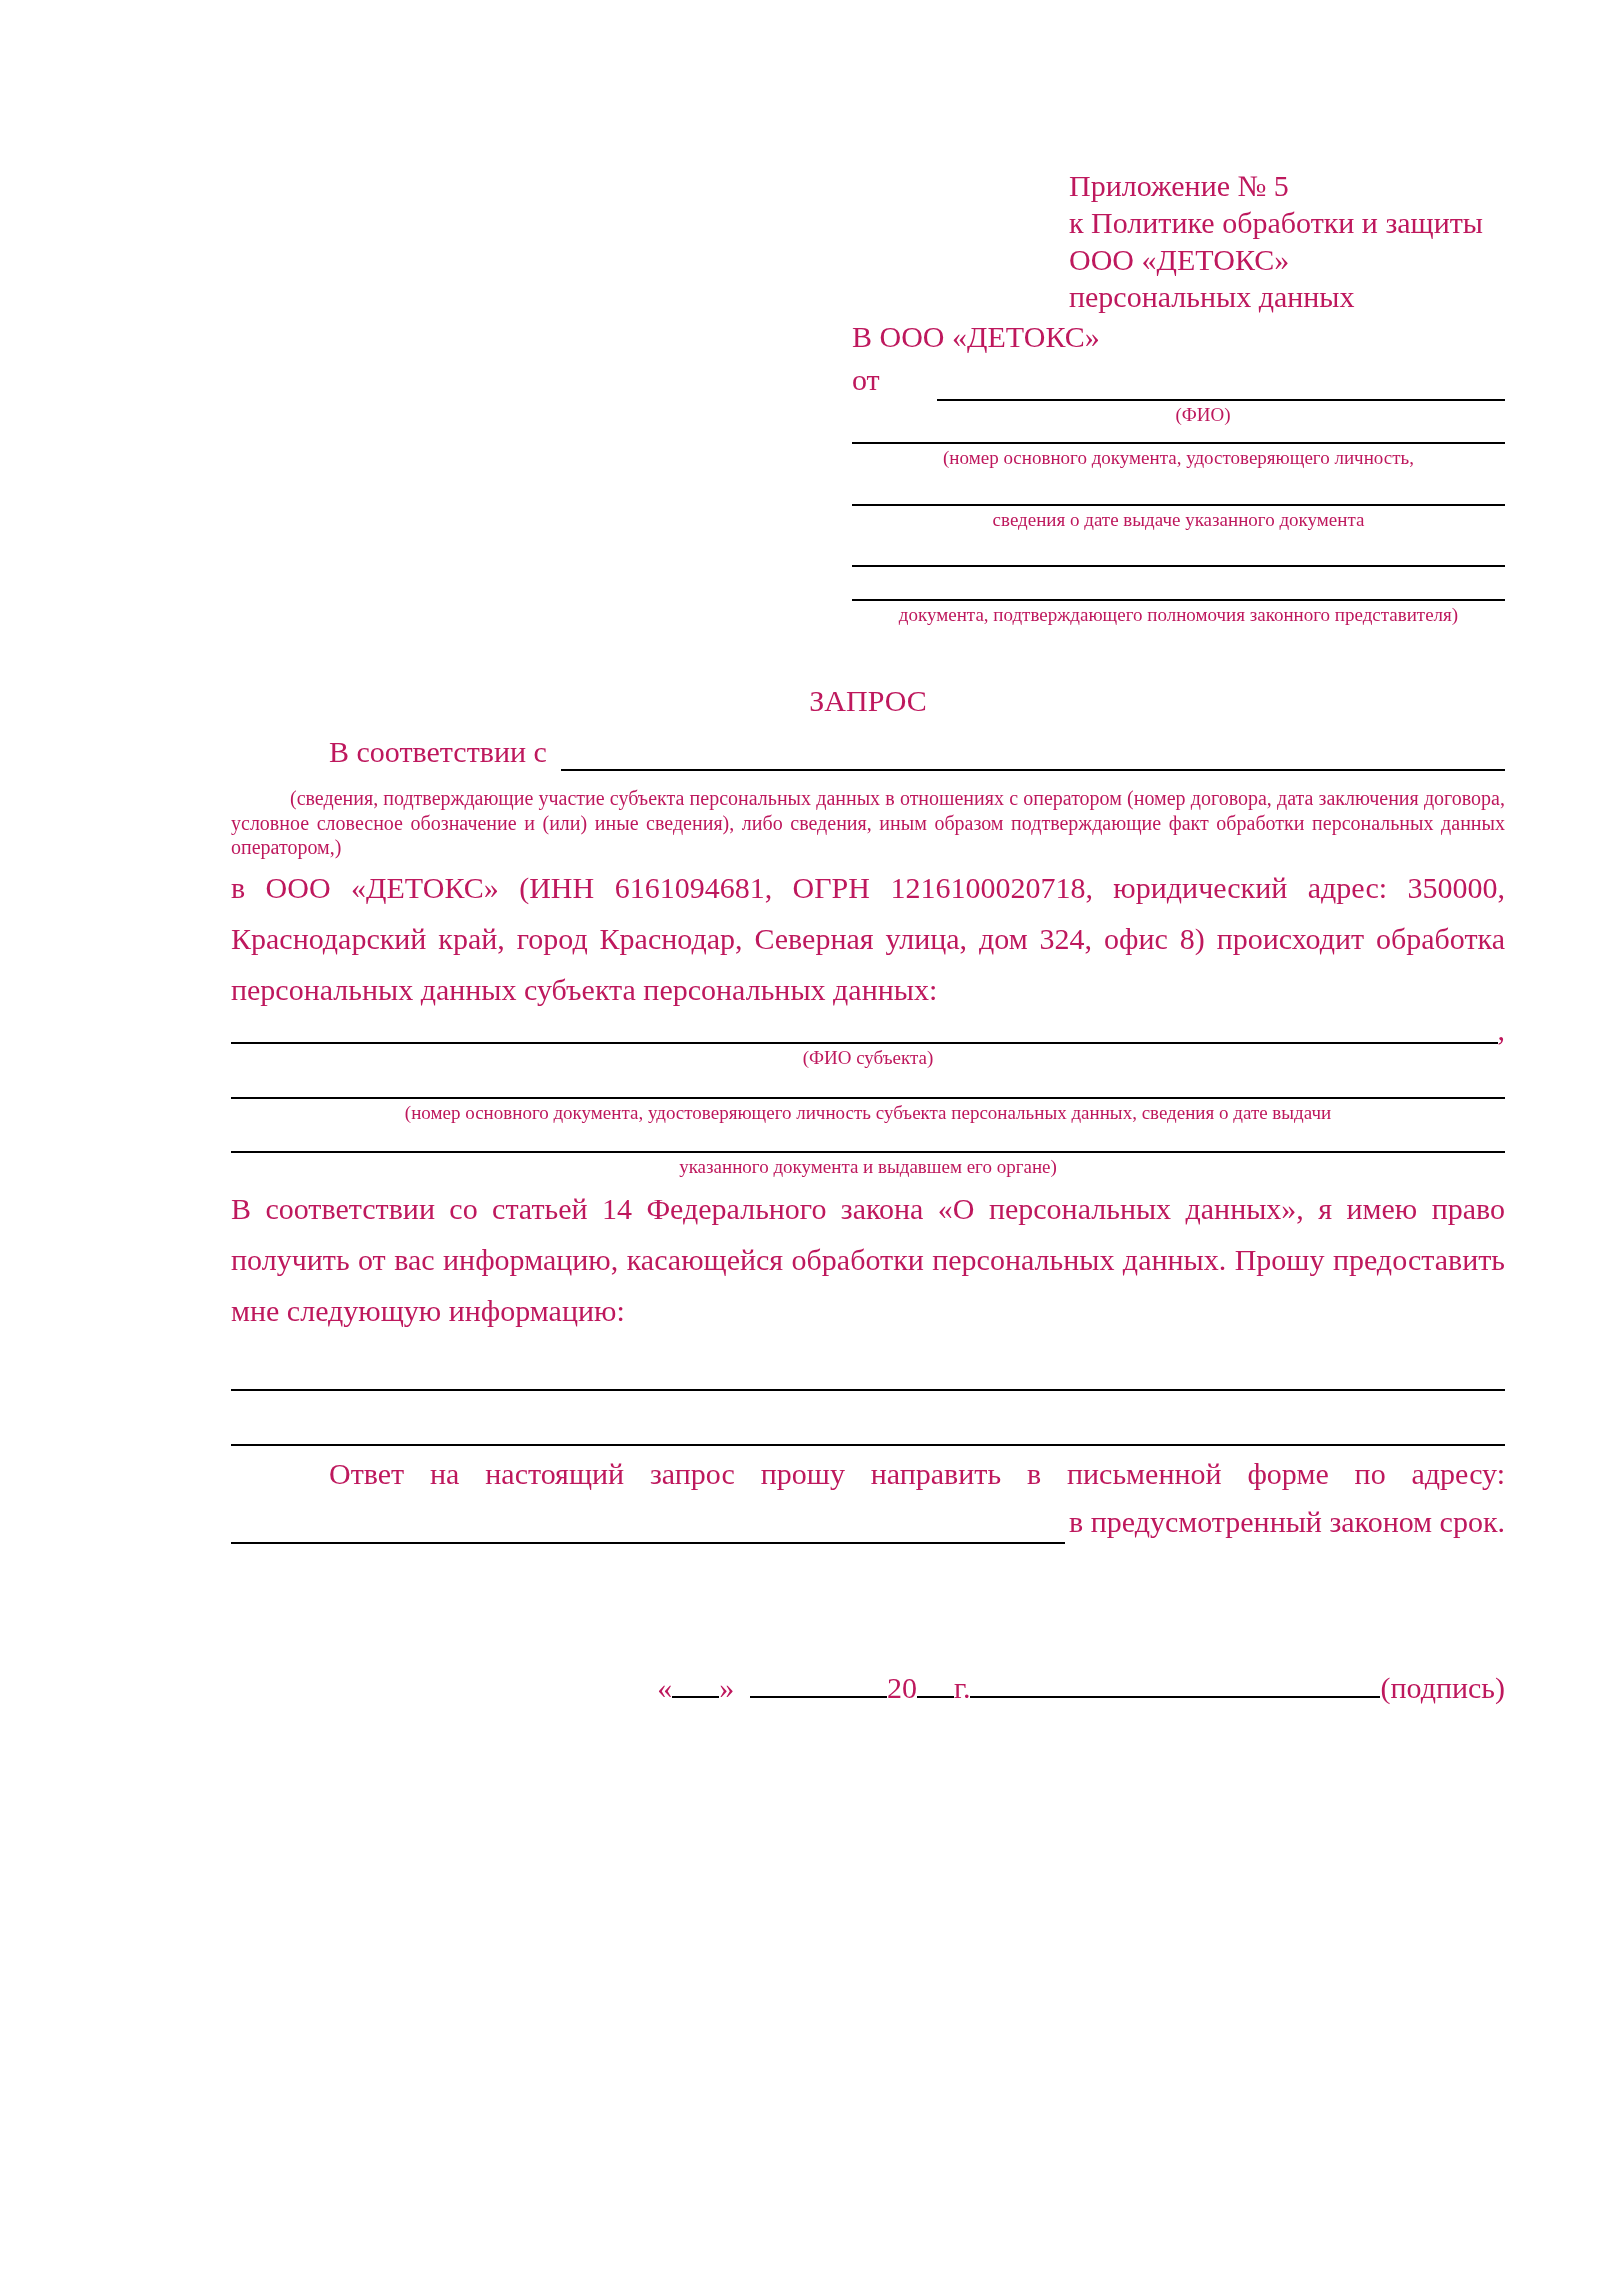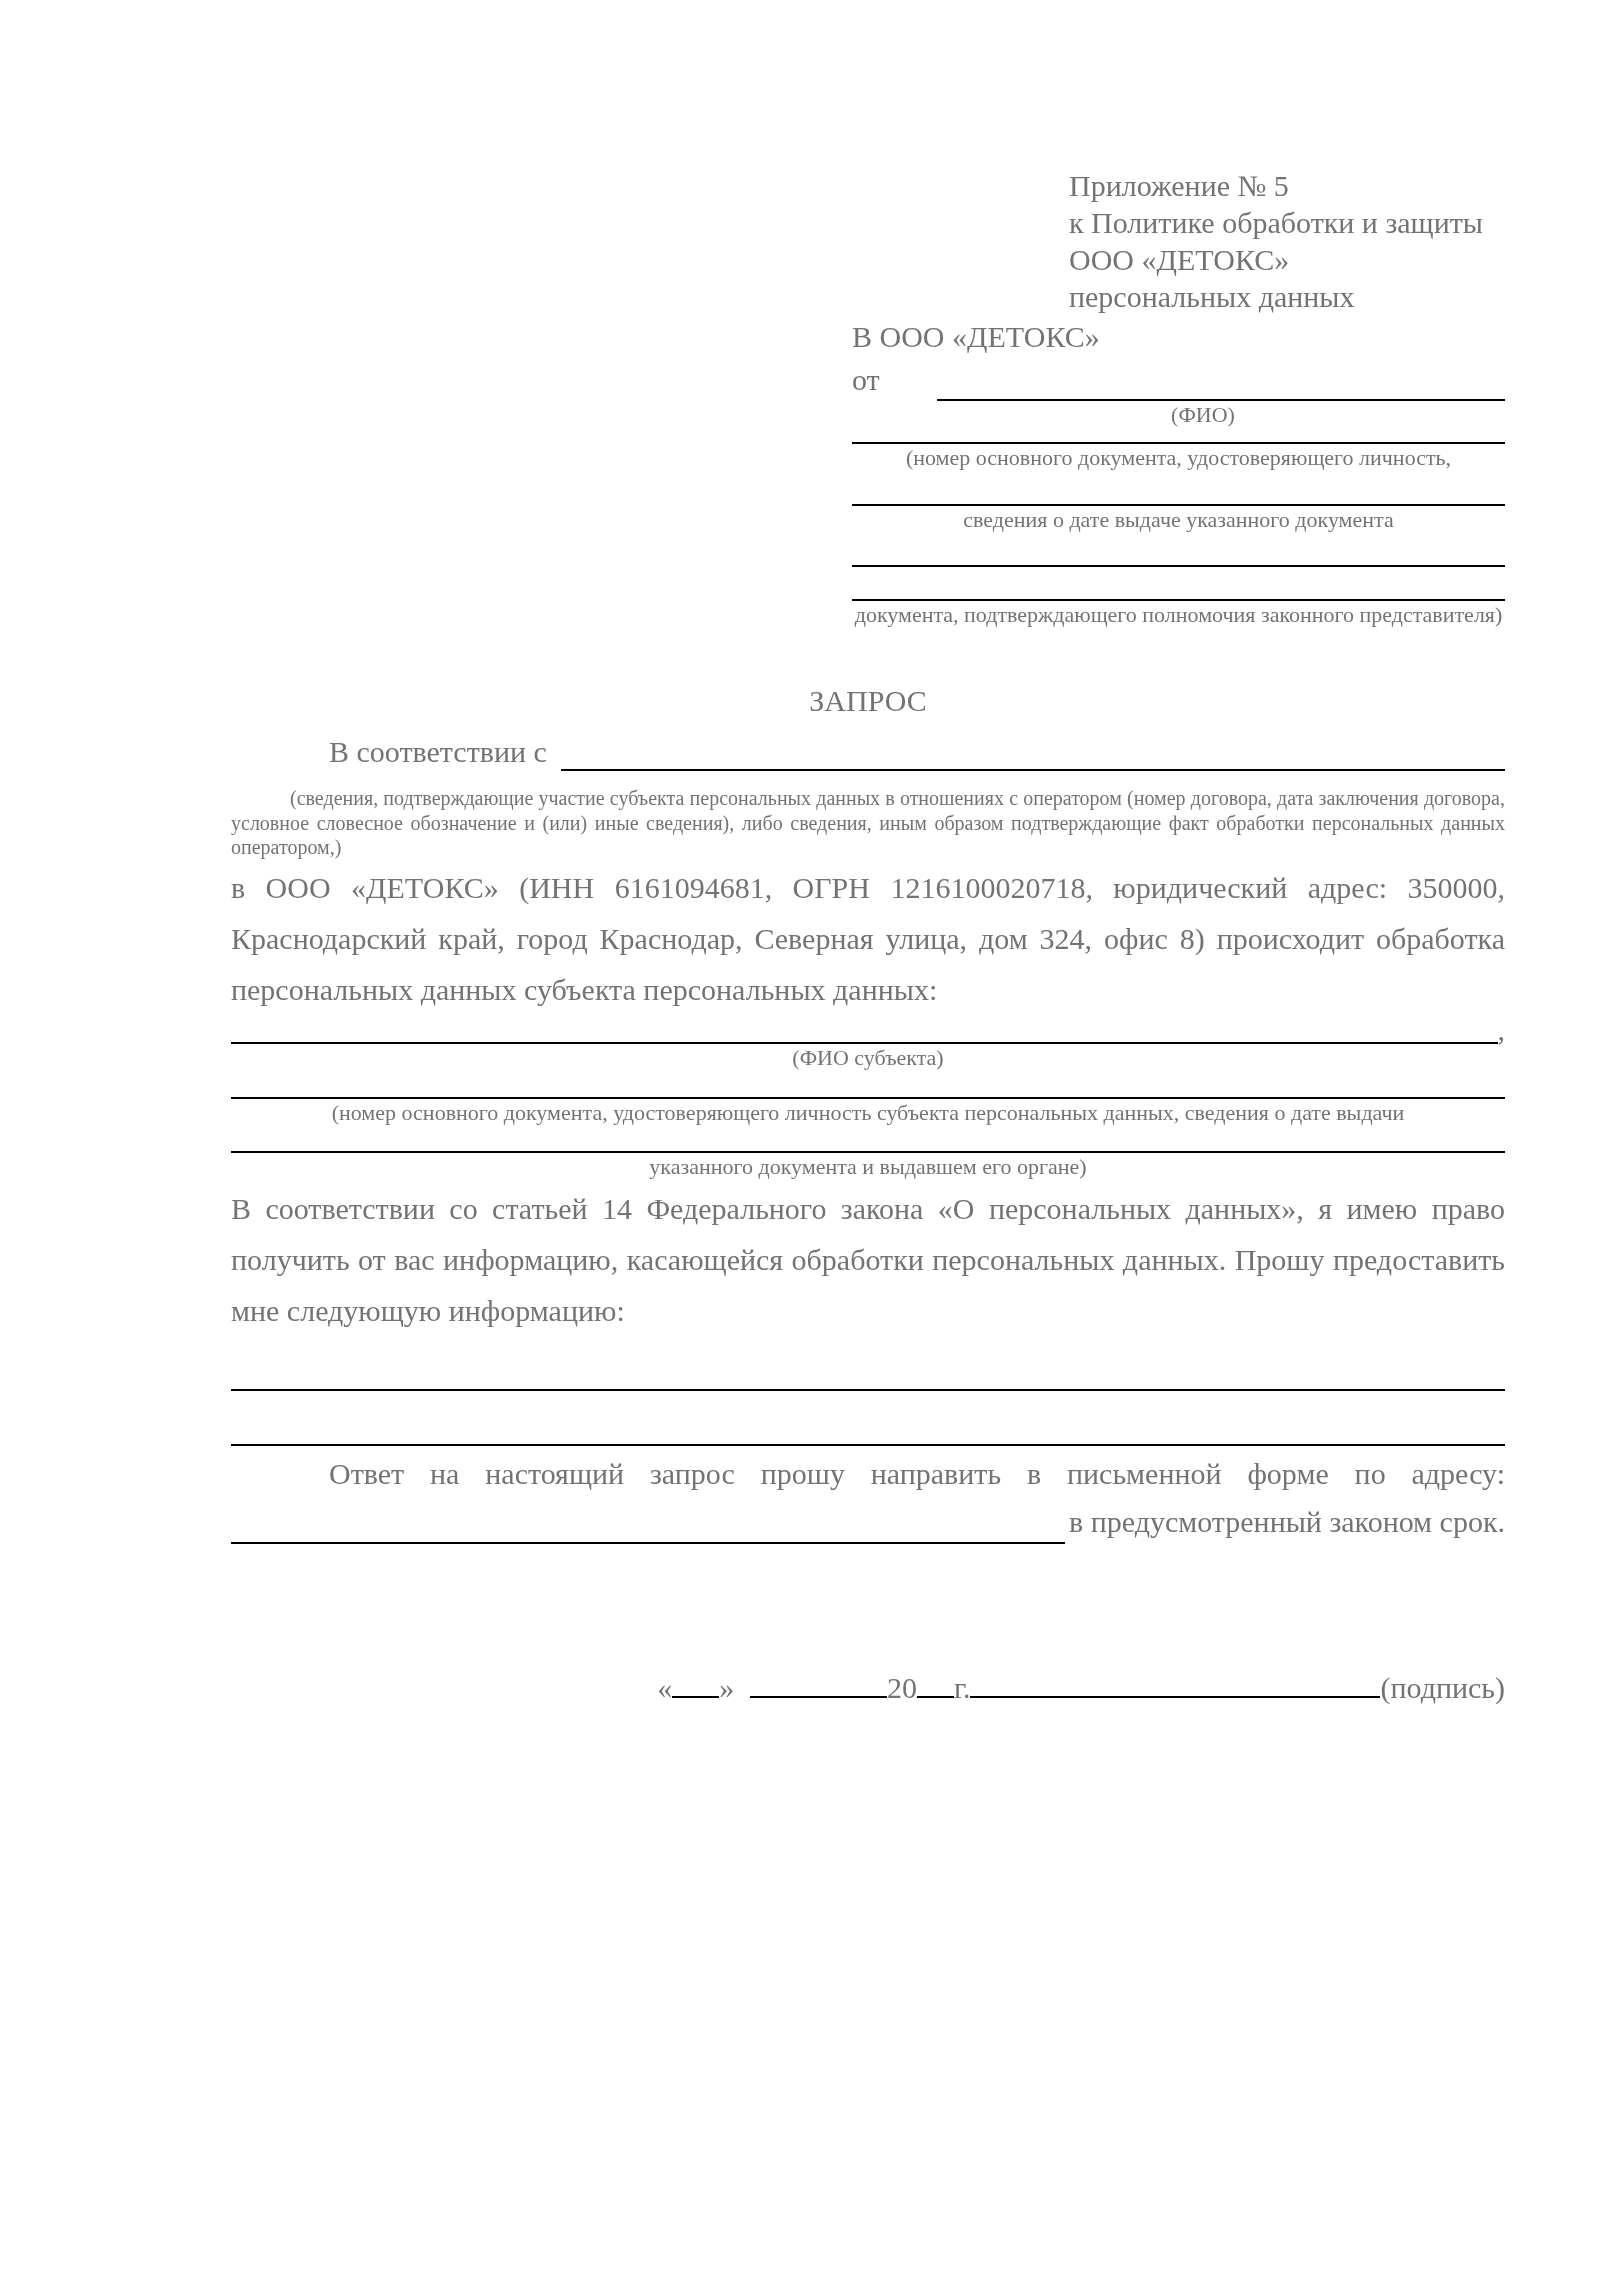--- a/index.html
+++ b/index.html
@@ -2,21 +2,21 @@
 <html lang="ru"><head>
 <meta charset="utf-8">
 <style>
   html, body { margin: 0; padding: 0; background: #ffffff; }
   .page {
     position: relative;
     width: 1621px;
     height: 2294px;
     box-sizing: border-box;
     background: #ffffff;
-    color: #737373;
+    color: #be185d;
     font-family: "Liberation Serif", "DejaVu Serif", serif;
     font-size: 30px;
     padding: 167px 116px 0 231px;
     overflow: hidden;
   }
 
   
   .appendix {
     margin-left: auto;
     width: 436px;
@@ -37,21 +37,21 @@
   .addressee {
     margin-left: 621px;
     line-height: 43px;
   }
   .from-row { display: flex; align-items: flex-end; gap: 44px; }
   .from-row .label { white-space: nowrap; padding-right: 13.7px; }
   .flex-line { flex: 1 1 auto; border-bottom: 2.9px solid #000; }
   .from-row .flex-line { height: 35px; }
 
   .caption {
-    font-size: 22px;
+    font-size: 19px;
     line-height: 27.4px;
     text-align: center;
   }
   .fio-caption { padding-left: 49px; }
 
   .u-blank { height: 32px; border-bottom: 2.9px solid #000; }
   .u-blank.first { height: 13.7px; }
 
   
   .request-heading {

